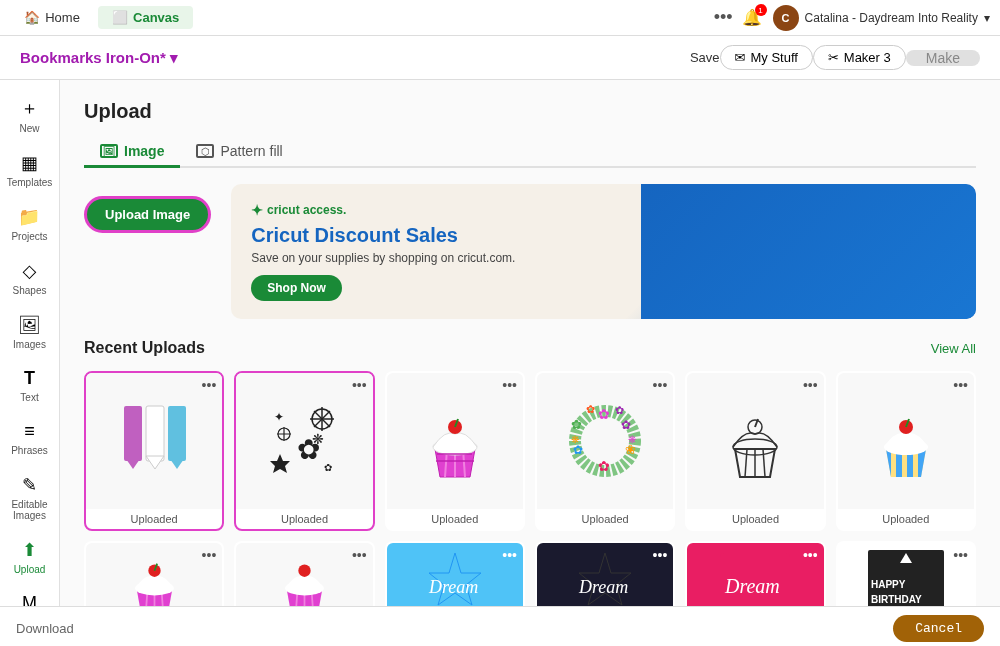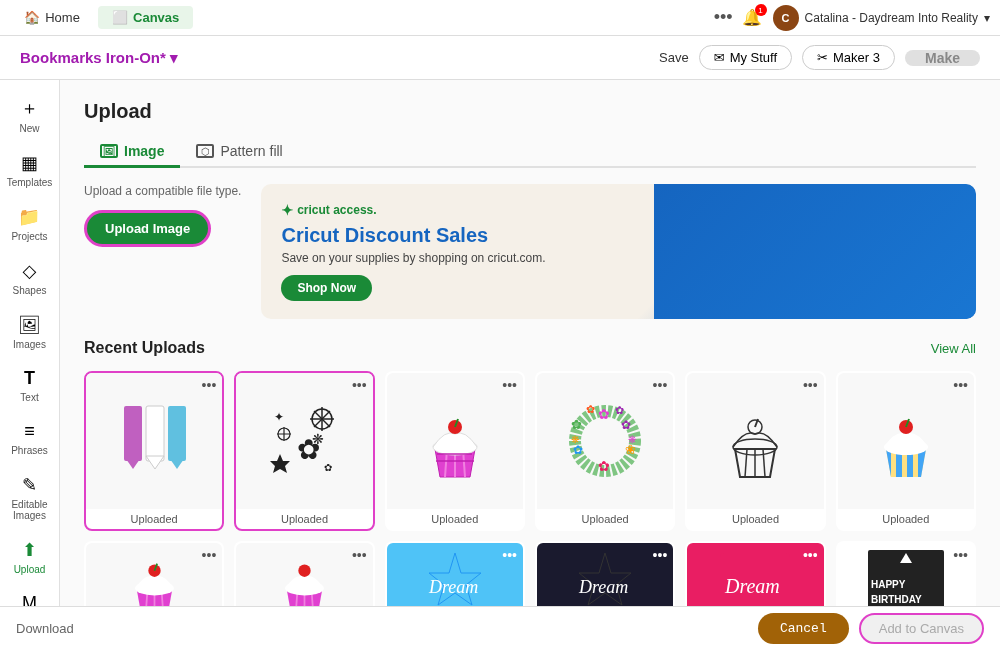--- a/index.html
+++ b/index.html
@@ -19,24 +19,24 @@
     .bell-badge { position: absolute; top: -4px; right: -4px; background: red; color: #fff; font-size: 8px; width: 12px; height: 12px; border-radius: 50%; display: flex; align-items: center; justify-content: center; }
     .avatar-area { display: flex; align-items: center; gap: 6px; font-size: 12px; color: #333; cursor: pointer; }
     .avatar { width: 26px; height: 26px; border-radius: 50%; background: #8B4513; display: flex; align-items: center; justify-content: center; color: #fff; font-size: 11px; font-weight: bold; }
 
     
     .title-bar {
       display: flex; align-items: center; background: #fff; height: 44px;
       border-bottom: 1px solid #ddd; padding: 0 20px;
     }
     .project-title { font-size: 15px; font-weight: 600; color: #a21caf; display: flex; align-items: center; gap: 4px; }
-    .title-bar-right { margin-left: auto; display: flex; align-items: center; gap: 10px; }
+    .title-bar-right { margin-left: auto; display: flex; align-items: center; }
     .btn-save { background: none; border: none; font-size: 13px; color: #333; cursor: pointer; font-weight: 500; }
     .btn-mystuff, .btn-maker { background: none; border: 1px solid #ccc; border-radius: 20px; padding: 4px 14px; font-size: 13px; cursor: pointer; display: flex; align-items: center; gap: 5px; }
-    .btn-make { background: #e0e0e0; border: none; border-radius: 20px; padding: 0 20px; font-size: 14px; font-weight: 700; color: #888; cursor: pointer; }
+    .btn-make { background: #e0e0e0; border: none; border-radius: 20px; padding: 0 20px; font-size: 14px; font-weight: 400; color: #888; cursor: pointer; }
 
     
     .main-layout { display: flex; height: calc(646px - 36px - 44px - 40px); }
 
     
     .sidebar { width: 60px; background: #fff; border-right: 1px solid #e0e0e0; display: flex; flex-direction: column; align-items: center; padding: 8px 0; gap: 2px; overflow-y: auto; }
     .sidebar-item { display: flex; flex-direction: column; align-items: center; padding: 8px 4px; cursor: pointer; border-radius: 6px; width: 54px; gap: 3px; }
     .sidebar-item.active { color: #1a8a37; }
     .sidebar-item .si-icon { font-size: 18px; }
     .sidebar-item .si-label { font-size: 10px; color: #555; text-align: center; }
@@ -197,21 +197,20 @@
       </div>
       <div class="upload-tab">
         <span class="upload-tab-icon">⬡</span>
         <span>Pattern fill</span>
       </div>
     </div>
 
     <div class="upload-top">
       <div class="upload-left">
         <div class="file-types">
-          <div>Upload a compatible file type.</div>
         </div>
         <button class="btn-upload-image">Upload Image</button>
       </div>
 
       <div class="ad-banner">
         <div class="ad-banner-bg"></div>
         <div class="ad-logo">
           <span style="color:#1a8a37; font-size:14px;">✦</span>
           <span>cricut access.</span>
         </div>
@@ -437,15 +436,14 @@
       </div>
     </div>
 
   </div>
 </div>
 
 <div class="bottom-bar">
   <button class="btn-download">Download</button>
   <div class="bottom-right">
     <button class="btn-cancel">Cancel</button>
-    <button class="btn-add-canvas">Add to Canvas</button>
   </div>
 </div>
 
 </body></html>

